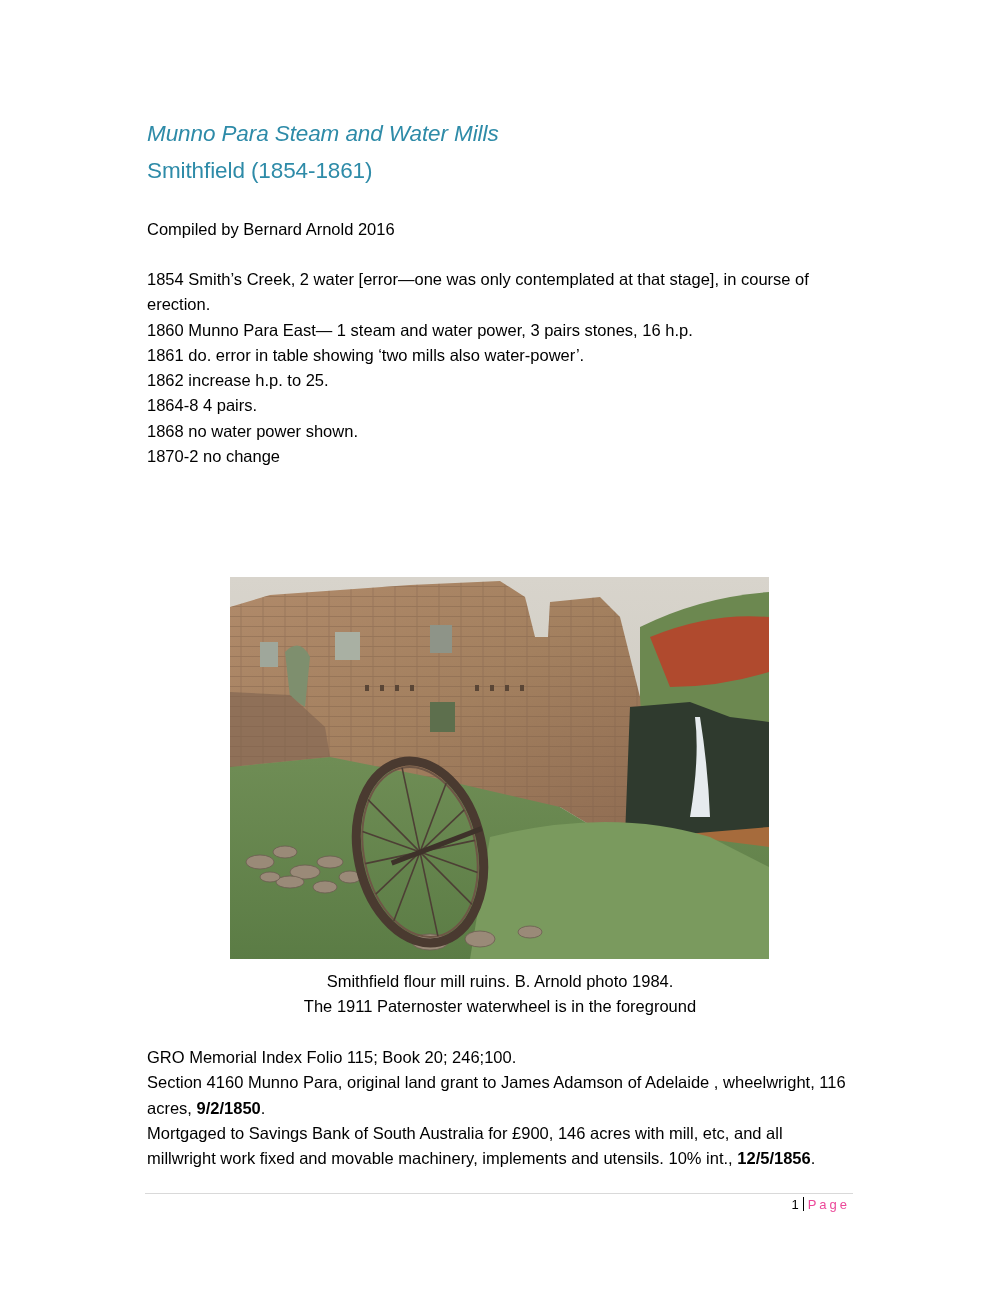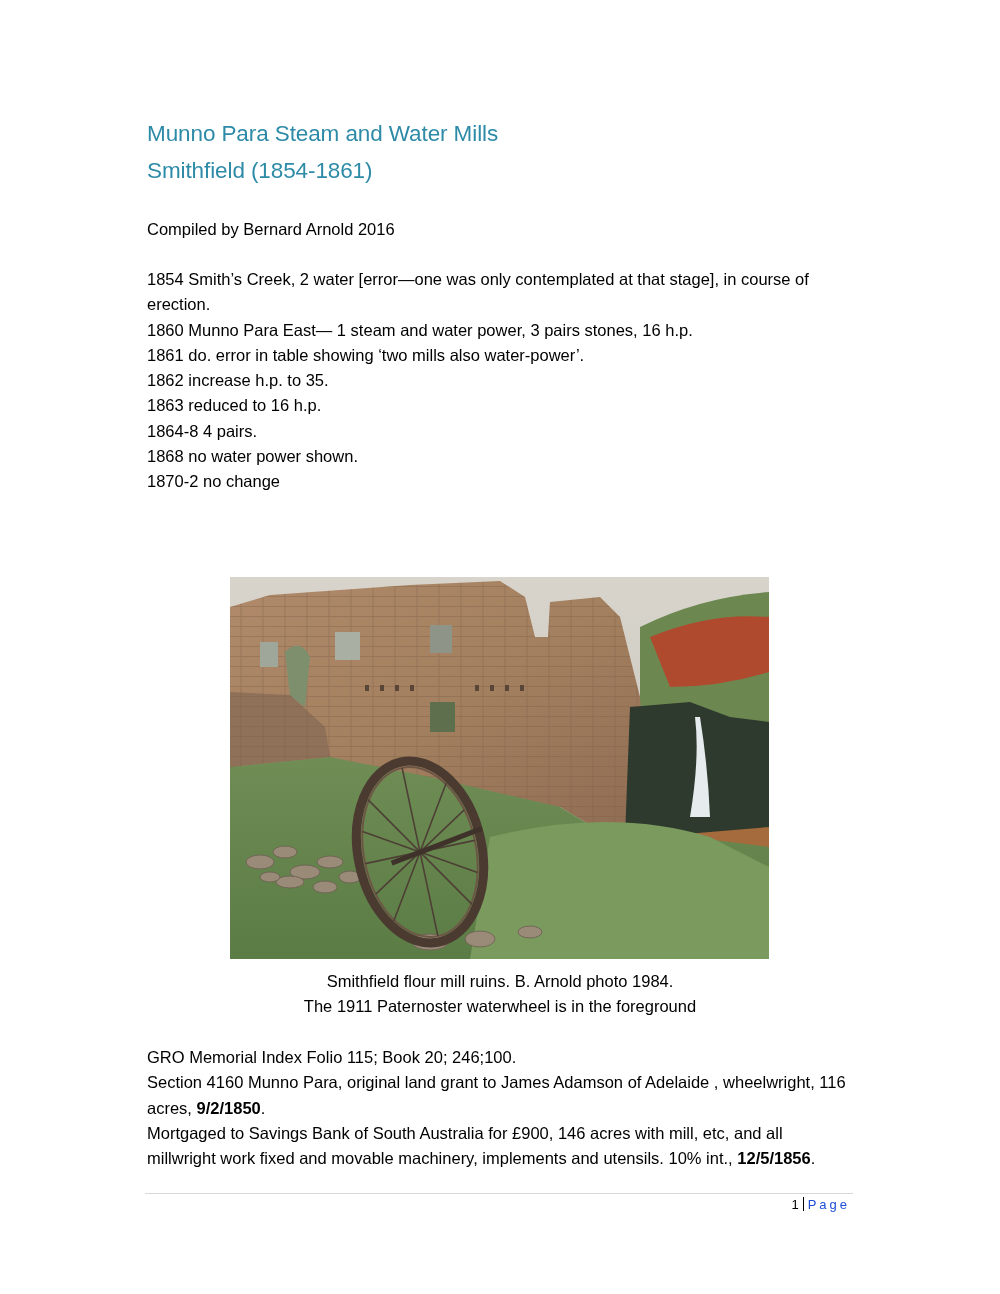--- a/index.html
+++ b/index.html
@@ -1,49 +1,48 @@
 <!DOCTYPE html>
 <html><head>
   <meta charset="utf-8">
   <style>
     html, body { margin:0; padding:0; background:#ffffff; }
     body { width:1000px; height:1294px; position:relative; overflow:hidden;
            font-family:"Liberation Sans", "DejaVu Sans", sans-serif; color:#000; }
     .title { position:absolute; left:147px; color:#2e8ba8; font-size:22.5px; letter-spacing:-0.1px; }
-    .t1 { top:121px; }
+    .t1 { top:121px;font-style:italic; }
     .t2 { top:158px; }
     .p { position:absolute; left:147px; font-size:16.5px; line-height:25.3px; white-space:nowrap; }
     .author { top:217px;text-align:center; }
     .sapp { top:267px; }
     .photo { position:absolute; left:230px; top:577px; width:539px; height:382px; overflow:hidden; background:#c9c6be; }
     .caption { position:absolute; left:0; width:1000px; text-align:center; font-size:16.5px; line-height:25.3px; }
     .cap1 { top:969px; }
     .cap2 { top:994px; }
     .gro { top:1045px; }
     b { font-weight:bold;text-align:right; }
     .footer-rule { position:absolute; left:145px; top:1193px; width:708px; height:1px; background:#d9d9d9; }
     .footer { position:absolute; right:150px; top:1197px; font-size:13px; color:#000; }
-    .footer .pg { color:#1d4ed8; letter-spacing:3px; }
+    .footer .pg { color:#ec4899; letter-spacing:3px; }
     .footer .bar { display:inline-block; width:1px; height:14px; background:#000; margin:0 4px; vertical-align:-2px; }
   </style>
 </head>
 <body>
 
 <div class="title t1">Munno Para Steam and Water Mills</div>
 <div class="title t2">Smithfield (1854-1861)</div>
 
 <div class="p author">Compiled by Bernard Arnold 2016</div>
 
 <div class="p sapp">
   <div>1854 Smith’s Creek, 2 water [error—one was only contemplated at that stage], in course of</div>
   <div>erection.</div>
   <div>1860 Munno Para East— 1 steam and water power, 3 pairs stones, 16 h.p.</div>
   <div>1861 do. error in table showing ‘two mills also water-power’.</div>
-  <div>1862 increase h.p. to 35.</div>
-  <div>1863 reduced to 16 h.p.</div>
+  <div>1862 increase h.p. to 25.</div>
   <div>1864-8 4 pairs.</div>
   <div>1868 no water power shown.</div>
   <div>1870-2 no change</div>
 </div>
 
 <div class="photo" role="img" aria-label="Smithfield flour mill ruins with fallen waterwheel and waterfall">
   <svg width="539" height="382" viewBox="0 0 539 382" xmlns="http://www.w3.org/2000/svg">
     <defs>
       <linearGradient id="sky" x1="0" y1="0" x2="0" y2="1">
         <stop offset="0" stop-color="#d8d4cc"></stop>

